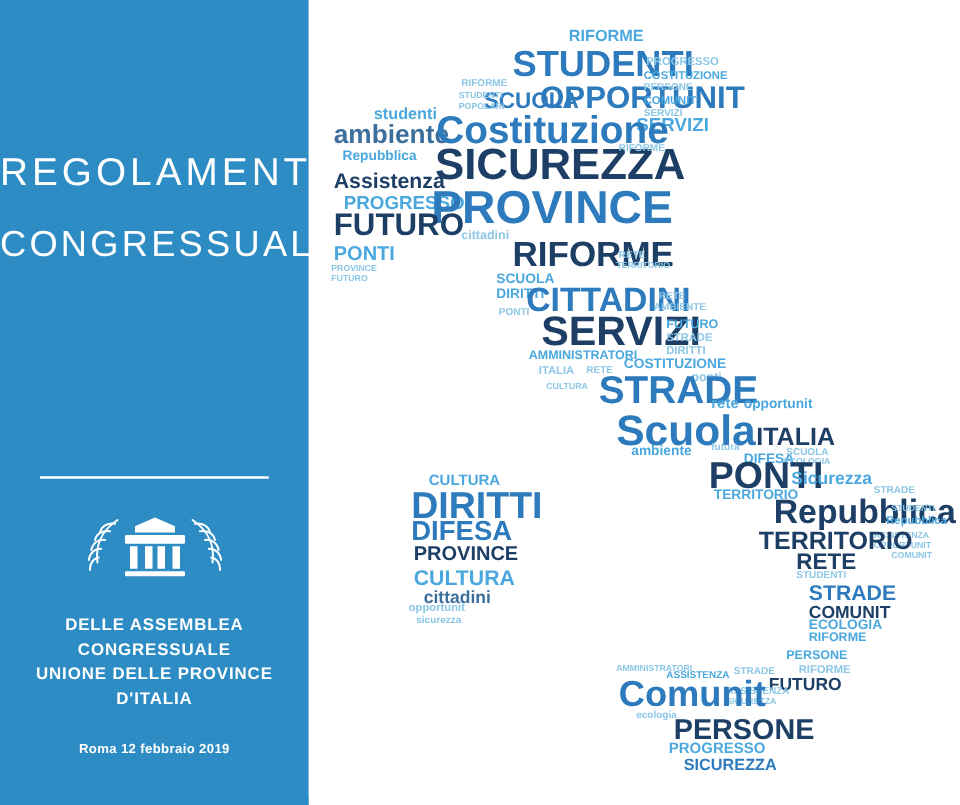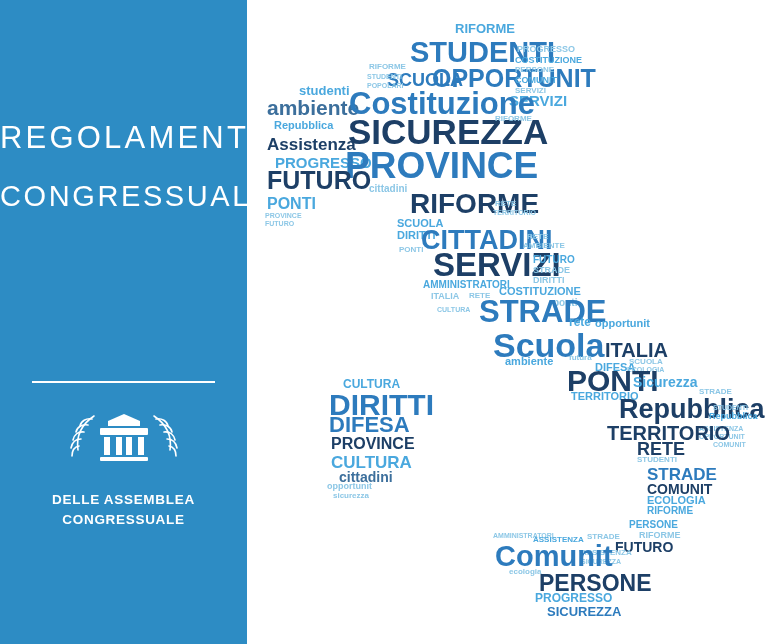--- a/index.html
+++ b/index.html
@@ -149,22 +149,25 @@
           <rect x="74" y="33" width="6" height="18"></rect>
           <rect x="36" y="53" width="48" height="4" rx="1"></rect>
           <path d="M44 17 L60 10 L76 17 L76 22 L44 22 Z"></path>
         </g>
       </svg>
     </div>
 
     <div class="assembly-block">
       <div>DELLE ASSEMBLEA</div>
       <div>CONGRESSUALE</div>
-    </div>
-
+      <div>UNIONE DELLE PROVINCE</div>
+      <div>D'ITALIA</div>
+    </div>
+
+    <div class="date-line">Roma 12 febbraio 2019</div>
   </div>
 
   <div class="cloud-panel" id="cloud">
       <span class="word" style="left: 208px; top: 22px; font-size: 13px; color: rgb(74, 168, 222); font-weight: bold;">RIFORME</span>
       <span class="word" style="left: 163px; top: 38px; font-size: 29px; color: rgb(45, 123, 189); font-weight: bold;">STUDENTI</span>
       <span class="word" style="left: 270px; top: 45px; font-size: 9px; color: rgb(140, 199, 230); font-weight: bold;">PROGRESSO</span>
       <span class="word" style="left: 268px; top: 56px; font-size: 9px; color: rgb(74, 168, 222); font-weight: bold;">COSTITUZIONE</span>
       <span class="word" style="left: 122px; top: 63px; font-size: 8px; color: rgb(140, 199, 230); font-weight: bold;">RIFORME</span>
       <span class="word" style="left: 140px; top: 71px; font-size: 18px; color: rgb(45, 123, 189); font-weight: bold;">SCUOLA</span>
       <span class="word" style="left: 185px; top: 66px; font-size: 25px; color: rgb(45, 123, 189); font-weight: bold;">OPPORTUNIT</span>

